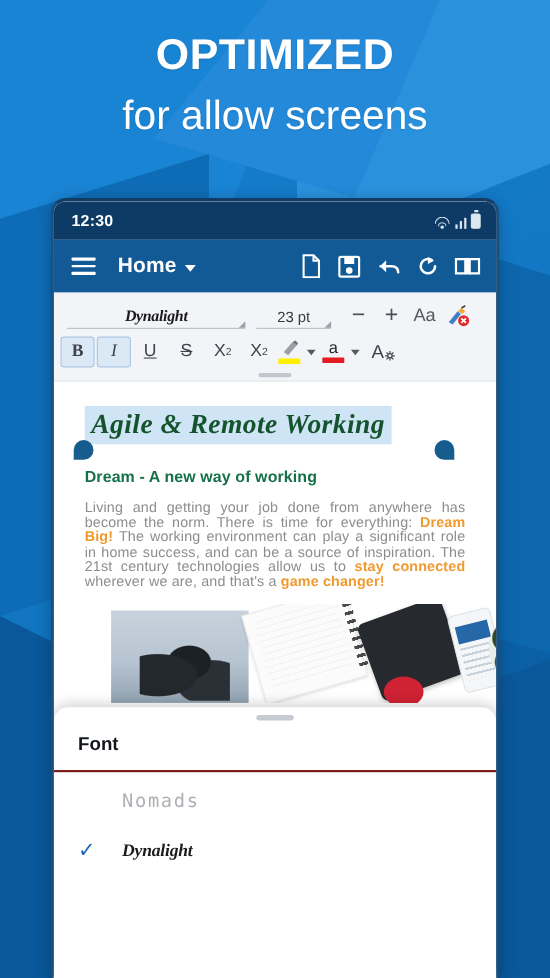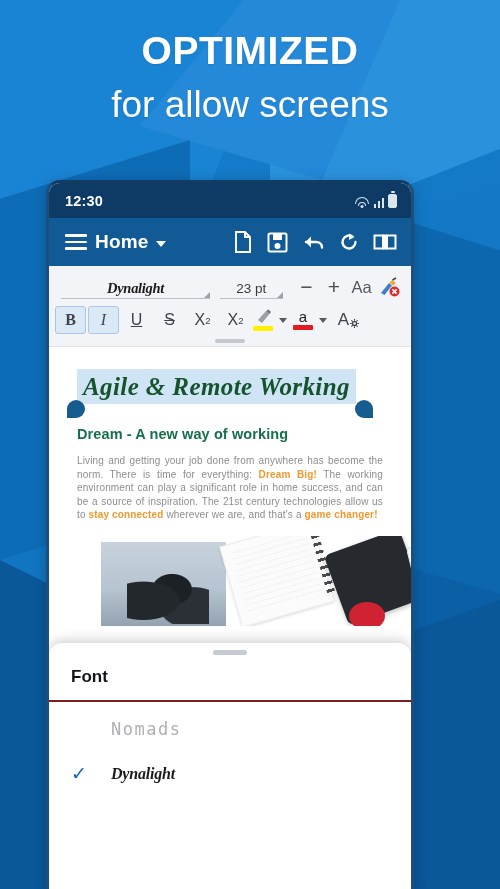--- a/index.html
+++ b/index.html
@@ -42,21 +42,21 @@
   }
   .promo-line1 {
     font-size: 39px; font-weight: bold; letter-spacing: .5px; line-height: 50px;
   }
   .promo-line2 {
     font-size: 37px; font-weight: normal; line-height: 50px; margin-top: 4px;
   }
 
   
   .phone {
-    position: absolute; left: 46px; top: 180px; width: 368px; height: 709px;
+    position: absolute; left: 46px; top: 180px; width: 408px; height: 709px;
     background: #ffffff;
     border-radius: 14px 14px 0 0;
     border-left: 3px solid #1b4f7e;
     border-right: 3px solid #1b4f7e;
     border-top: 3px solid #123c63;
     overflow: hidden;
     z-index: 5;
     box-shadow: 0 2px 14px rgba(0,0,0,.22);
   }
 
@@ -92,21 +92,21 @@
   }
 
   
   .appbar {
     height: 48px; background: #115a96; color: #fff;
     display: flex; align-items: center; padding: 0 14px 0 16px;
   }
   .hamburger { width: 22px; display: flex; flex-direction: column; gap: 4px; cursor: pointer; }
   .hamburger span { display: block; height: 2.4px; background: #fff; border-radius: 1px; }
   .appbar-title {
-    margin-left: 8px; font-size: 19px; font-weight: bold; letter-spacing: .2px;
+    margin-left: 20px; font-size: 19px; font-weight: bold; letter-spacing: .2px;
     display: flex; align-items: center; gap: 7px; justify-content: center;
   }
   .caret-down {
     width: 0; height: 0; border-left: 5.5px solid transparent;
     border-right: 5.5px solid transparent; border-top: 6.5px solid #fff;
     margin-top: 3px;
   }
   .appbar-actions { margin-left: auto; display: flex; align-items: center; gap: 14px; }
   .appbar-actions svg { display: block; }
 
@@ -175,21 +175,21 @@
   .sel-handle {
     position: absolute; width: 18px; height: 18px; background: #175c8e;
   }
   .sel-handle.left  { left: 18px;  top: 31px; border-radius: 50% 50% 50% 0; }
   .sel-handle.right { right: 38px; top: 31px; border-radius: 50% 50% 0 50%; }
   .doc-subtitle {
     color: #16704a; font-size: 14.5px; font-weight: bold;
     padding: 22px 28px 0; letter-spacing: .1px;
   }
   .doc-para {
-    padding: 12px 28px 0; font-size: 10px; line-height: 13.5px;
+    padding: 12px 28px 0; font-size: 13px; line-height: 13.5px;
     color: #8d8d8d; text-align: justify; letter-spacing: .15px;
   }
   .doc-para .hl { color: #f0992e; font-weight: bold; }
 
   
   .photo {
     margin: 14px 0 0; height: 90px; position: relative; overflow: hidden;
     background: #ffffff;
   }
   .ph-item { position: absolute; }

